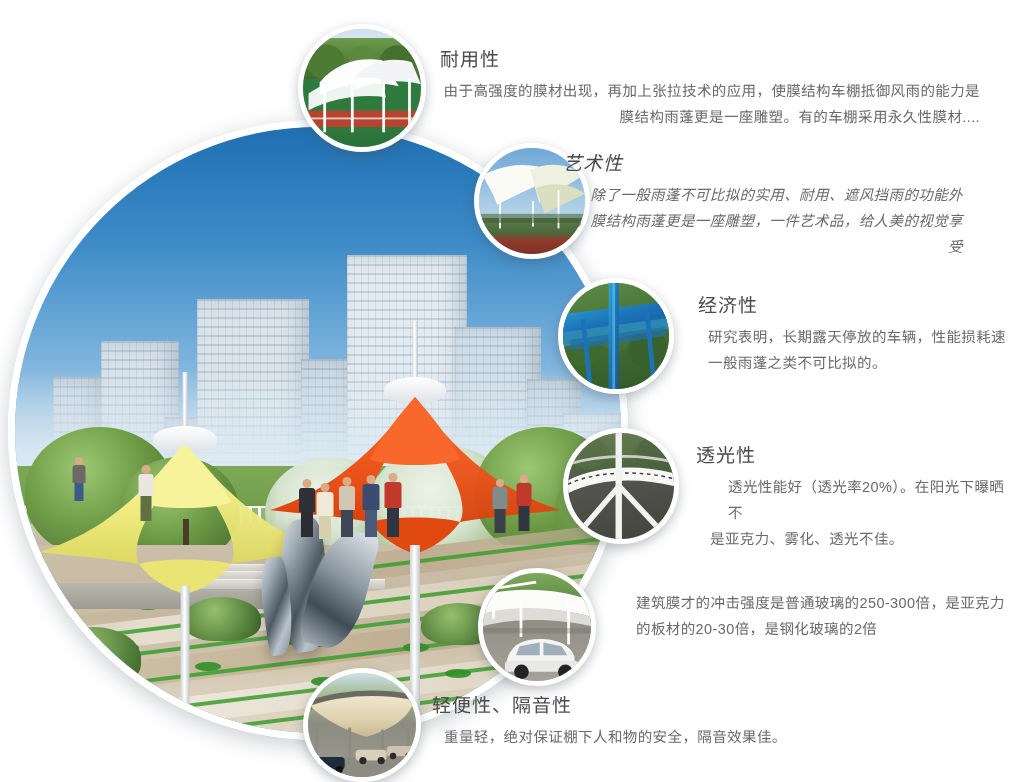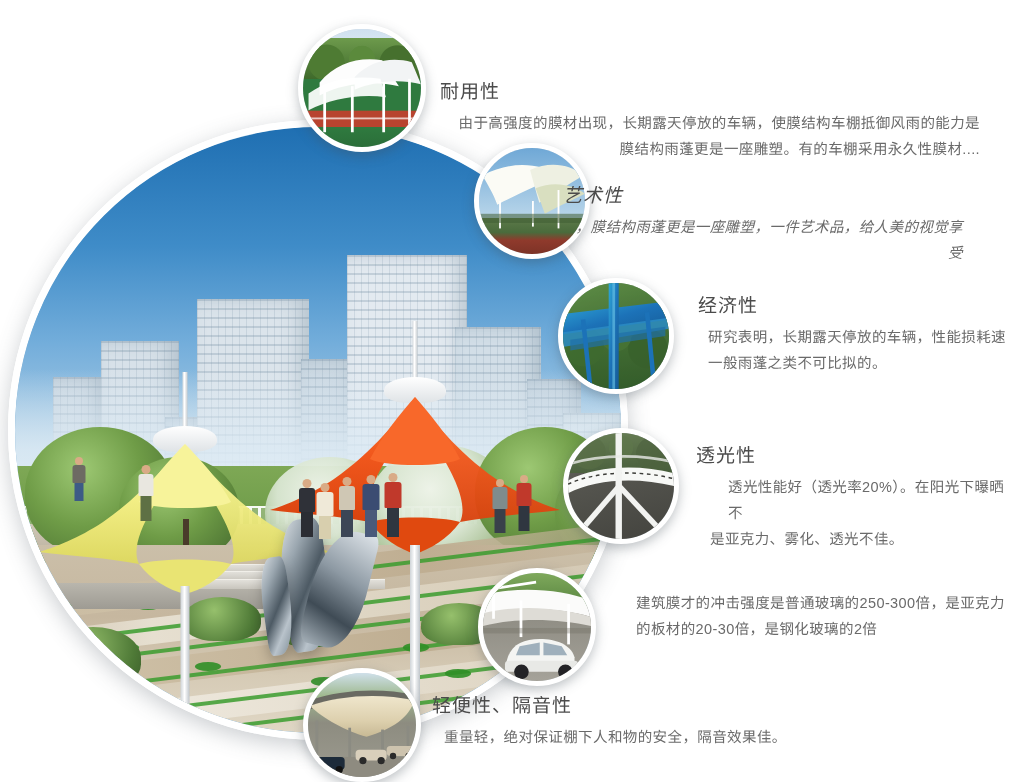--- a/index.html
+++ b/index.html
@@ -130,21 +130,21 @@
   .t-ground{position:absolute;left:0;bottom:0;width:100%;height:38%;}
 
   
   .block{position:absolute;}
   .block h3{
     margin:0 0 7px 0;font-weight:400;font-size:19px;color:#4b4b4b;letter-spacing:1px;
   }
   .block p{
     margin:0;font-size:14.5px;line-height:26px;color:#6a6a6a;letter-spacing:.4px;
   }
-  .ta-right{text-align:right;margin-top:32px;}
+  .ta-right{text-align:right;}
   .ta-left{text-align:left;}
 </style>
 </head>
 <body>
 
 <div class="stage">
 
   <div class="hero-wrap">
     <div class="hero-ring">
       <div class="hero-img">
@@ -441,26 +441,27 @@
           <rect x="86" y="80" width="30" height="11" rx="4" fill="#cdc3ae"></rect>
           <circle cx="93" cy="91" r="3.5" fill="#2a2a2a"></circle>
           <circle cx="110" cy="91" r="3.5" fill="#2a2a2a"></circle>
         </g>
       </svg>
     </div>
   </div>
 
   <div class="block ta-right" style="left:440px;top:44px;width:540px;">
     <h3 style="text-align:left;">耐用性</h3>
-    <p>由于高强度的膜材出现，长期露天停放的车辆，使膜结构车棚抵御风雨的能力是</p>
+    <p>由于高强度的膜材出现，再加上张拉技术的应用，使膜结构车棚抵御风雨的能力是</p>
     <p>膜结构雨蓬更是一座雕塑。有的车棚采用永久性膜材....</p>
   </div>
 
   <div class="block ta-right" style="left:563px;top:148px;width:400px;font-style:italic;">
     <h3 style="text-align:left;">艺术性</h3>
+    <p>除了一般雨蓬不可比拟的实用、耐用、遮风挡雨的功能外</p>
     <p>，膜结构雨蓬更是一座雕塑，一件艺术品，给人美的视觉享受</p>
   </div>
 
   <div class="block ta-left" style="left:698px;top:290px;width:310px;">
     <h3>经济性</h3>
     <p style="padding-left:10px;">研究表明，长期露天停放的车辆，性能损耗速</p>
     <p style="padding-left:10px;">一般雨蓬之类不可比拟的。</p>
   </div>
 
   <div class="block ta-left" style="left:696px;top:440px;width:320px;">

